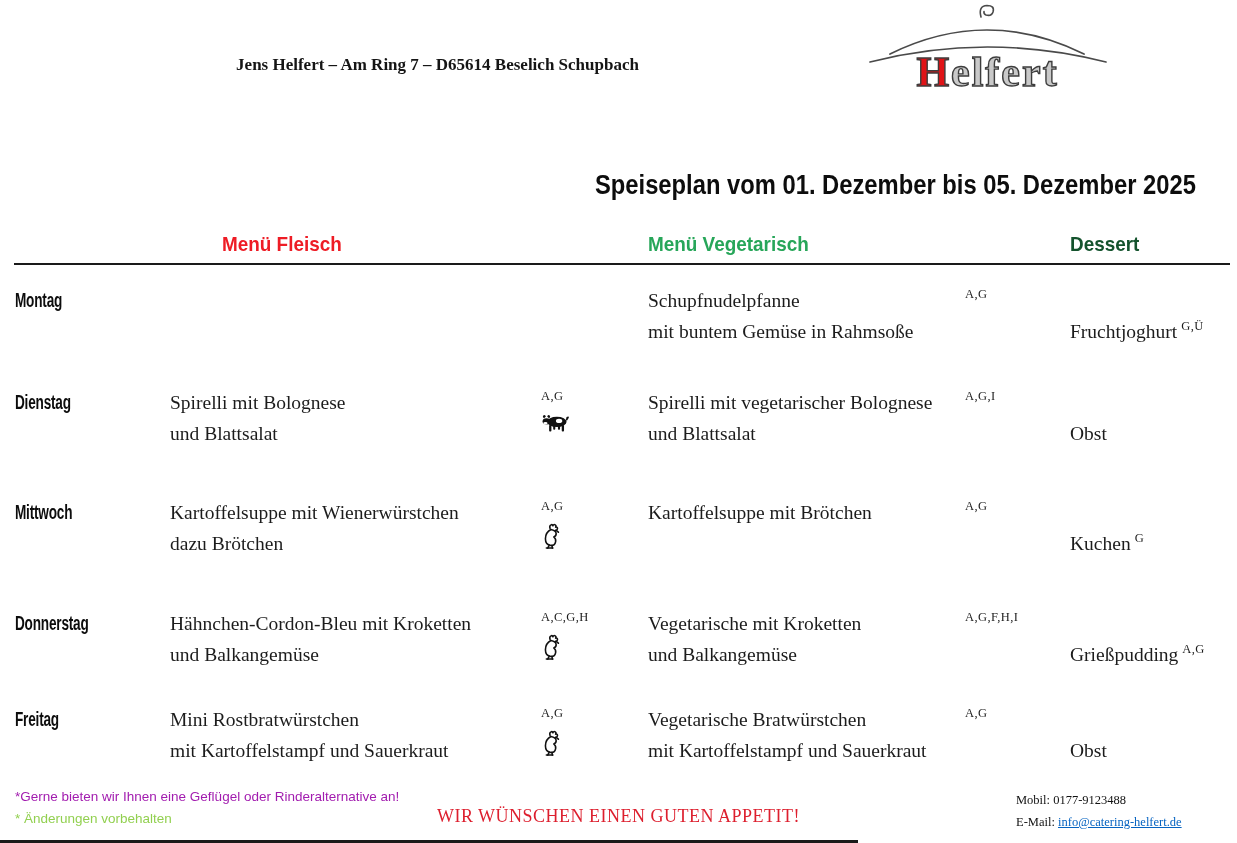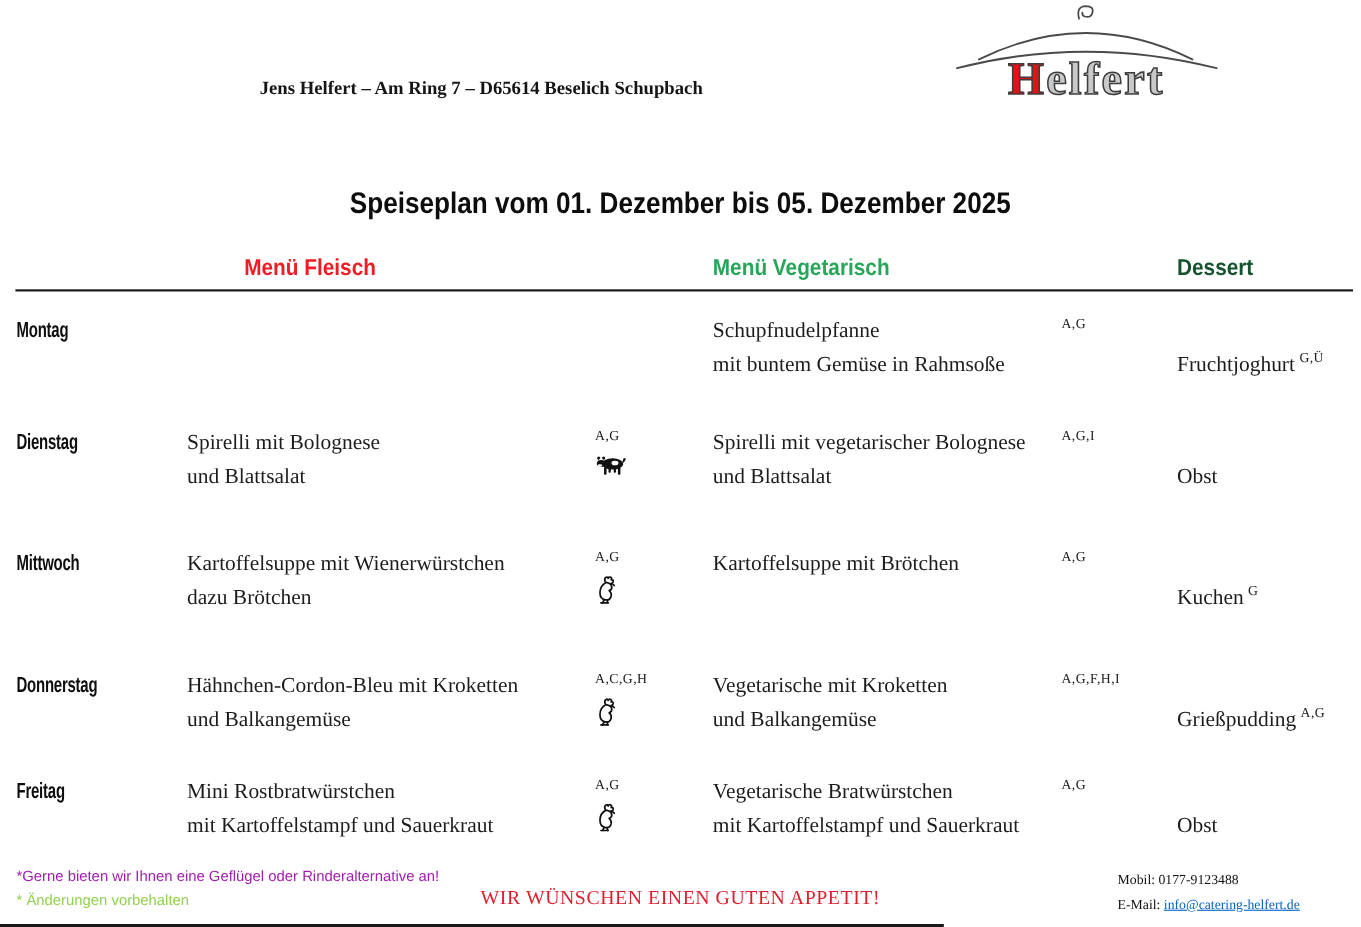--- a/index.html
+++ b/index.html
@@ -3,29 +3,29 @@
 <meta charset="utf-8">
 <style>
   * { margin:0; padding:0; box-sizing:border-box; }
   html,body { width:1237px; height:843px; background:#ffffff; font-family:"Liberation Serif", serif; }
   .page { position:relative; width:1237px; height:843px; background:#fff; overflow:hidden; }
 
   
   .brand { position:absolute; left:175px; top:50px; width:525px; text-align:center; }
   .brand-title { font-family:"Liberation Serif", serif; font-weight:bold; font-size:34px; color:#151515; letter-spacing:0.5px; }
   .brand-title .red { color:#C00000; }
-  .brand-sub { margin-top:20px; font-family:"Liberation Serif", serif; font-weight:bold; font-size:17px; color:#151515; }
+  .brand-sub { margin-top:5px; font-family:"Liberation Serif", serif; font-weight:bold; font-size:17px; color:#151515; }
 
   .logo { position:absolute; left:860px; top:2px; width:255px; text-align:center; }
   .logo svg { display:block; margin:0 auto; }
   .logo-text { margin-top:-16px; font-family:"Liberation Serif", serif; font-weight:bold; font-size:42px; letter-spacing:2px; color:#c9c9c9; -webkit-text-stroke:1.4px #3d3d3d; }
   .logo-text .red { color:#e01317; }
 
   
-  .plan-title { position:absolute; left:0; top:170px; width:1237px; text-align:center; }
+  .plan-title { position:absolute; left:0; top:170px; width:1237px; text-align:right; }
   .plan-title span { display:inline-block; transform:scaleX(0.88); transform-origin:center top; font-family:"Liberation Sans", sans-serif; font-weight:bold; font-size:27px; color:#0d0d0d; }
   .col-head { position:absolute; top:232px; font-family:"Liberation Sans", sans-serif; font-weight:bold; font-size:21px;text-align:right; }
   .col-head span { display:inline-block; transform:scaleX(0.9); transform-origin:left top; }
   .ch-fleisch { left:222px; color:#EE1C25; }
   .ch-veg { left:648px; color:#27A659; }
   .ch-dessert { left:1070px; color:#14532d; }
   .head-rule { position:absolute; left:14px; top:263px; width:1216px; height:2px; background:#1a1a1a; }
 
   
   .menu { position:absolute; left:15px; top:285px; width:1215px; }

